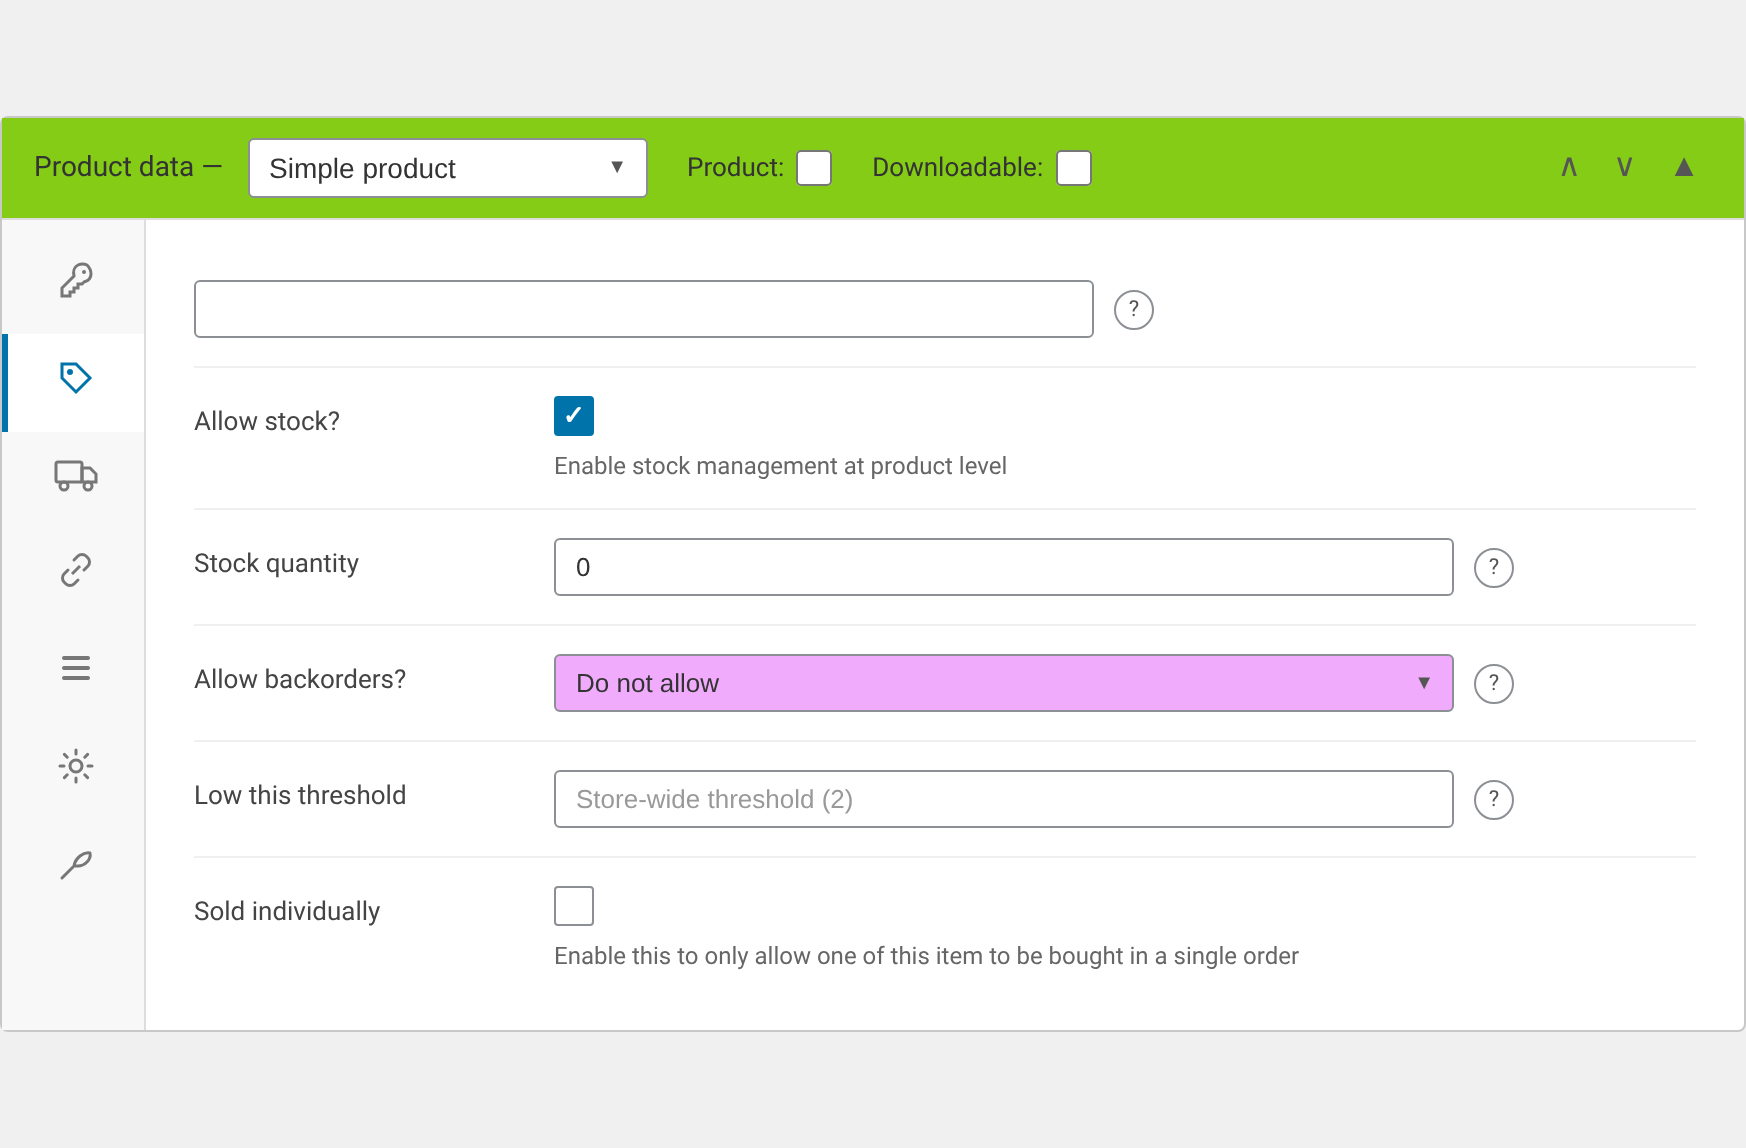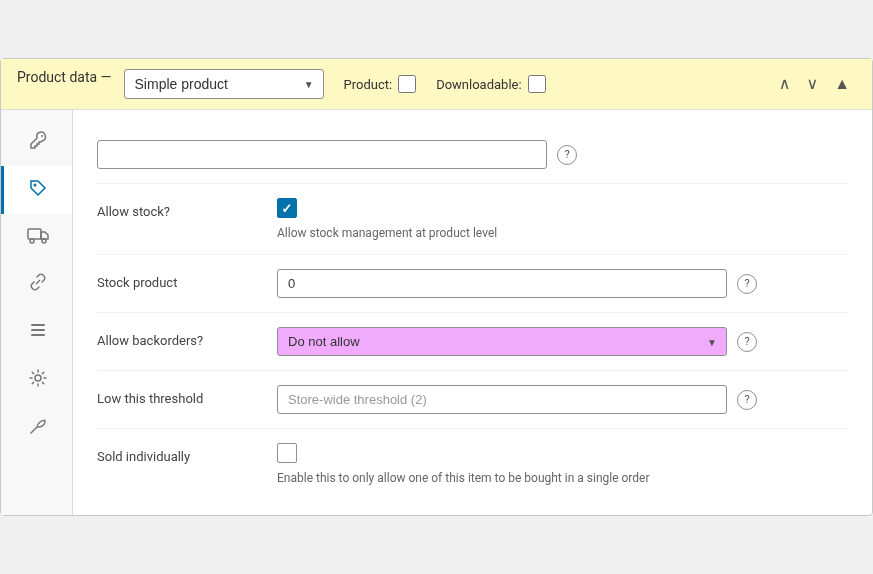--- a/index.html
+++ b/index.html
@@ -14,24 +14,25 @@
       color: #333;
     }
     .panel {
       width: 873px;
       background: #fff;
       border: 1px solid #c8c8c8;
       border-radius: 4px;
     }
     .panel-header {
       display: flex;
+      align-items: center;
       padding: 10px 16px;
       border-bottom: 1px solid #ddd;
       gap: 12px;
-      background: #fef9c3;
+      background: #84cc16;
     }
     .panel-header-title {
       font-size: 14px;
       font-weight: 400;
       color: #333;
       white-space: nowrap;
     }
     .product-type-select {
       border: 1px solid #8c8f94;
       border-radius: 3px;
@@ -357,26 +358,26 @@
             <input type="text" class="text-input" value="" style="">
             <span class="help-icon">?</span>
           </div>
         </div>
       </div>
 
       <div class="form-row">
         <span class="form-label">Allow stock?</span>
         <div class="form-field">
           <div class="checkbox-blue checked"></div>
-          <span class="hint-text">Allow stock management at product level</span>
-        </div>
-      </div>
-
-      <div class="form-row">
-        <span class="form-label">Stock product</span>
+          <span class="hint-text">Enable stock management at product level</span>
+        </div>
+      </div>
+
+      <div class="form-row">
+        <span class="form-label">Stock quantity</span>
         <div class="form-field">
           <div class="field-row">
             <input type="text" class="text-input" value="0" style="">
             <span class="help-icon">?</span>
           </div>
         </div>
       </div>
 
       <div class="form-row">
         <span class="form-label">Allow backorders?</span>

